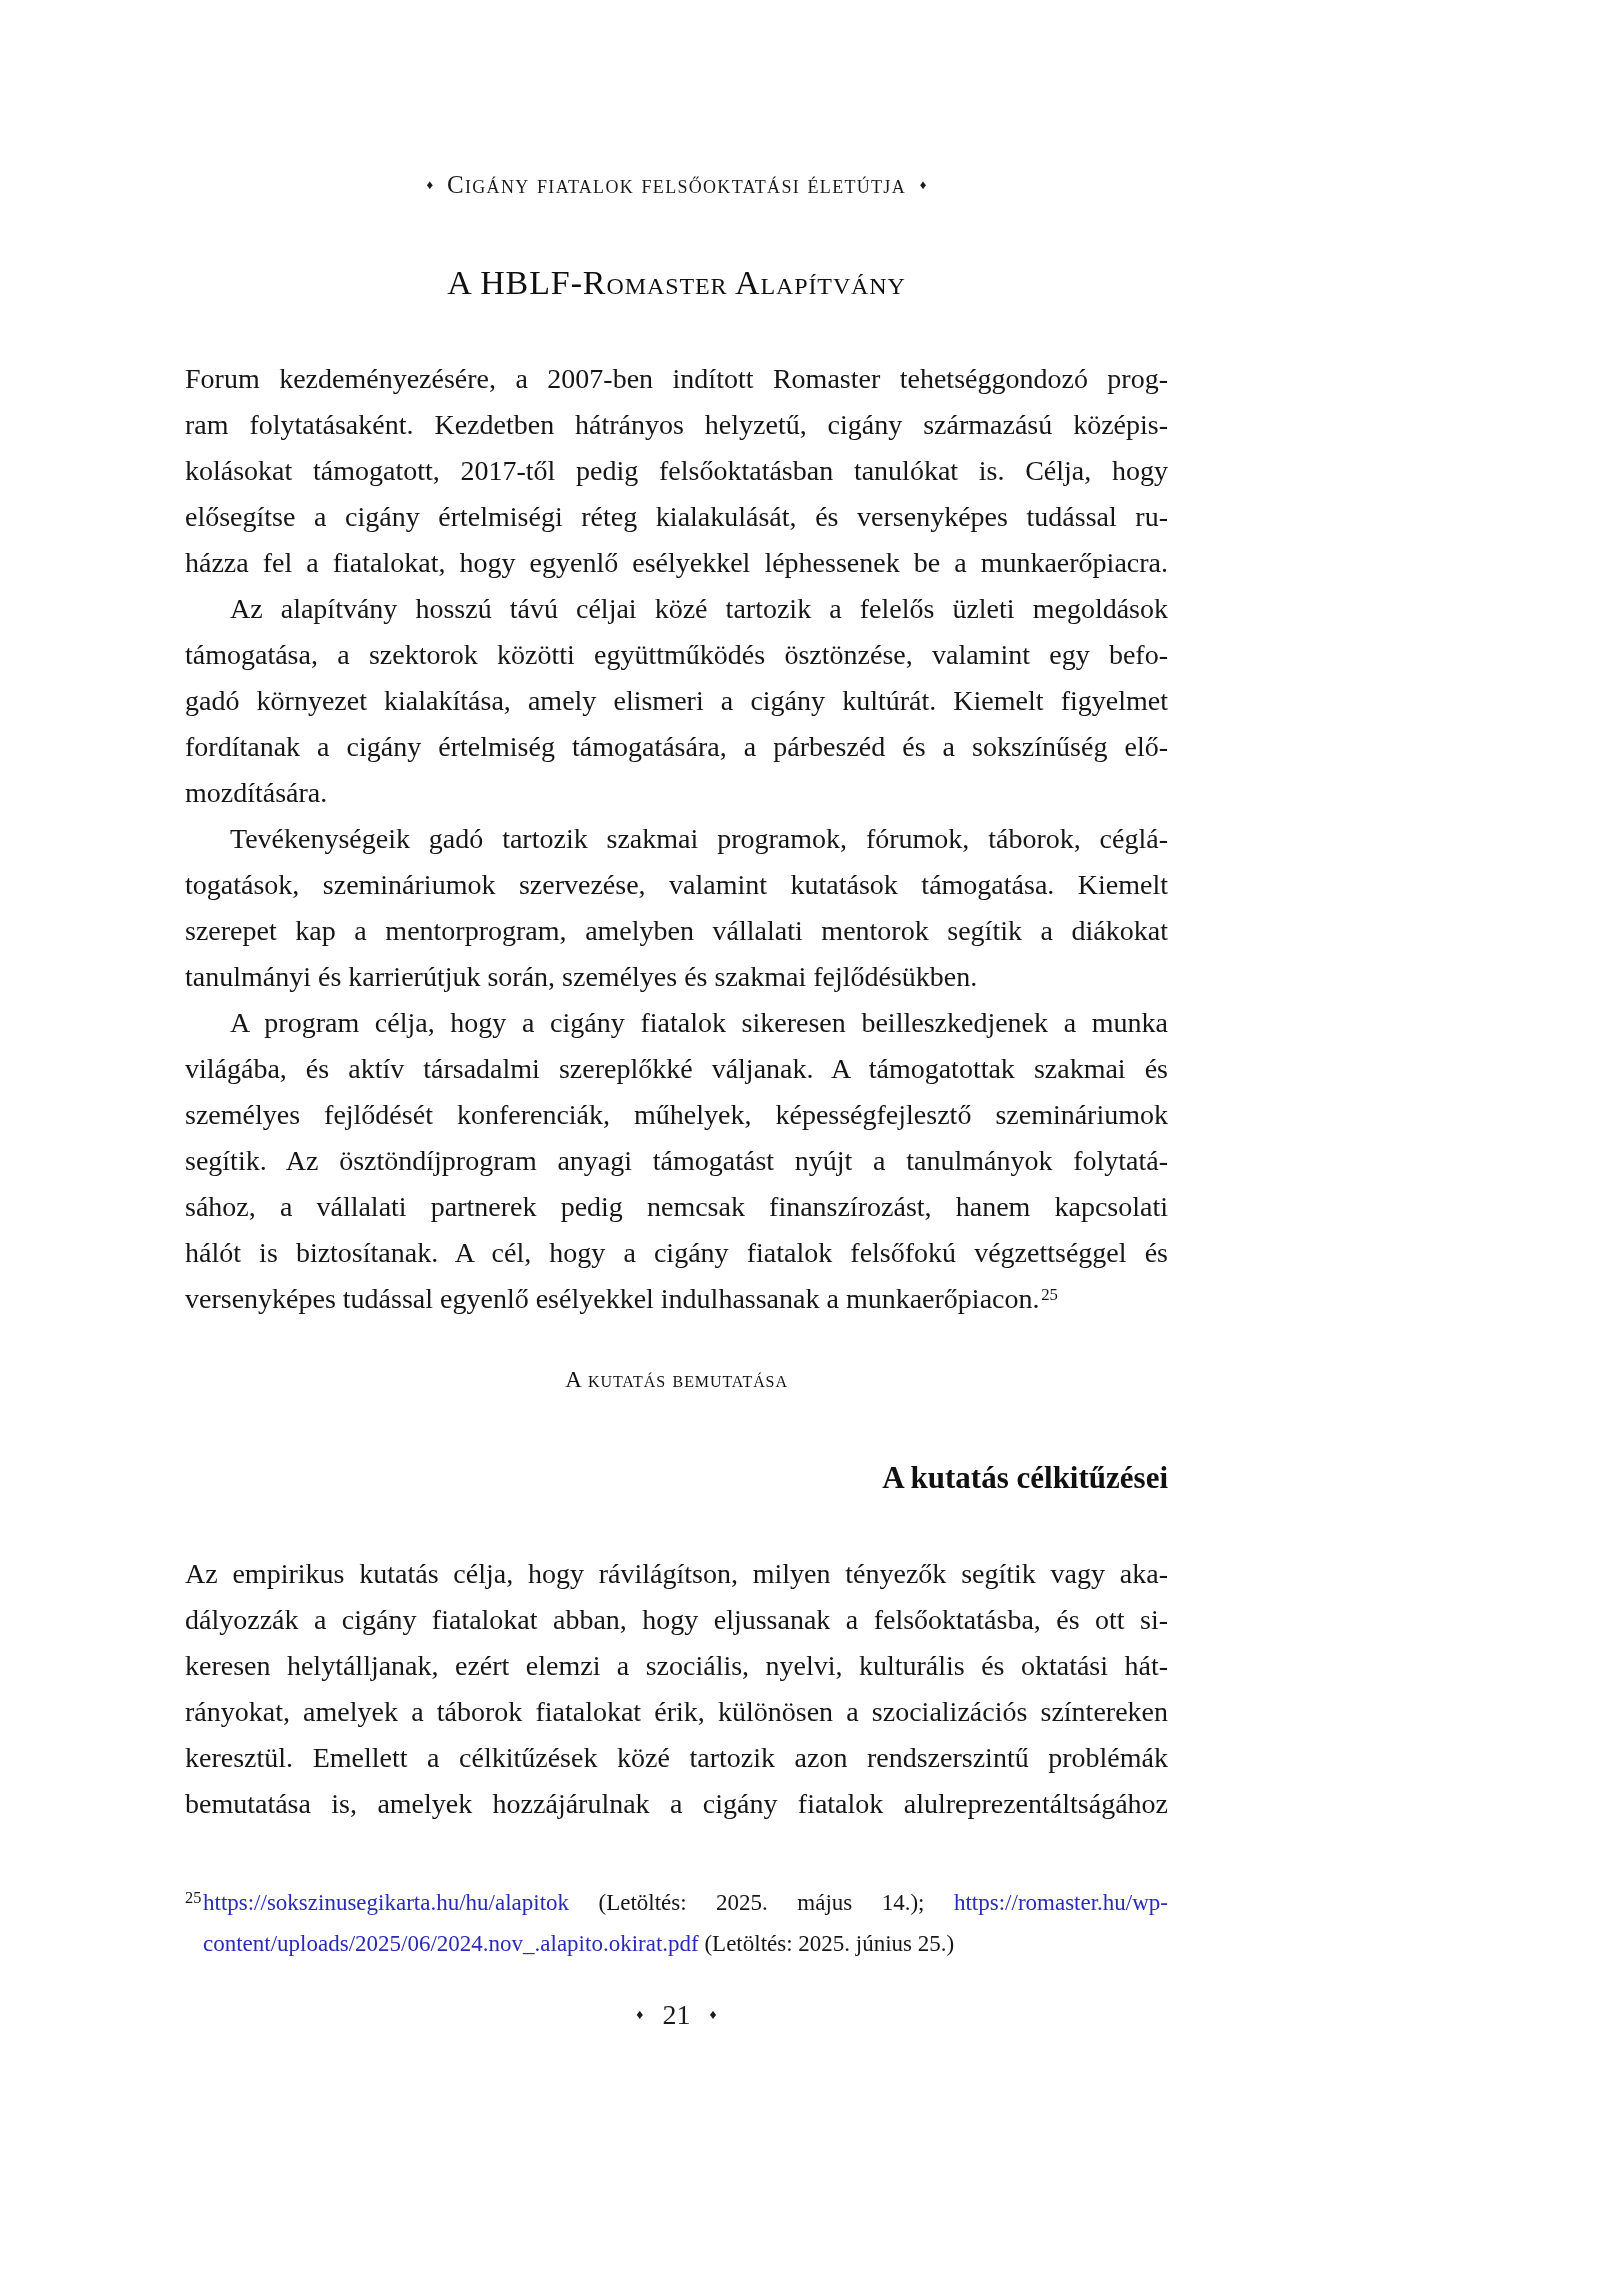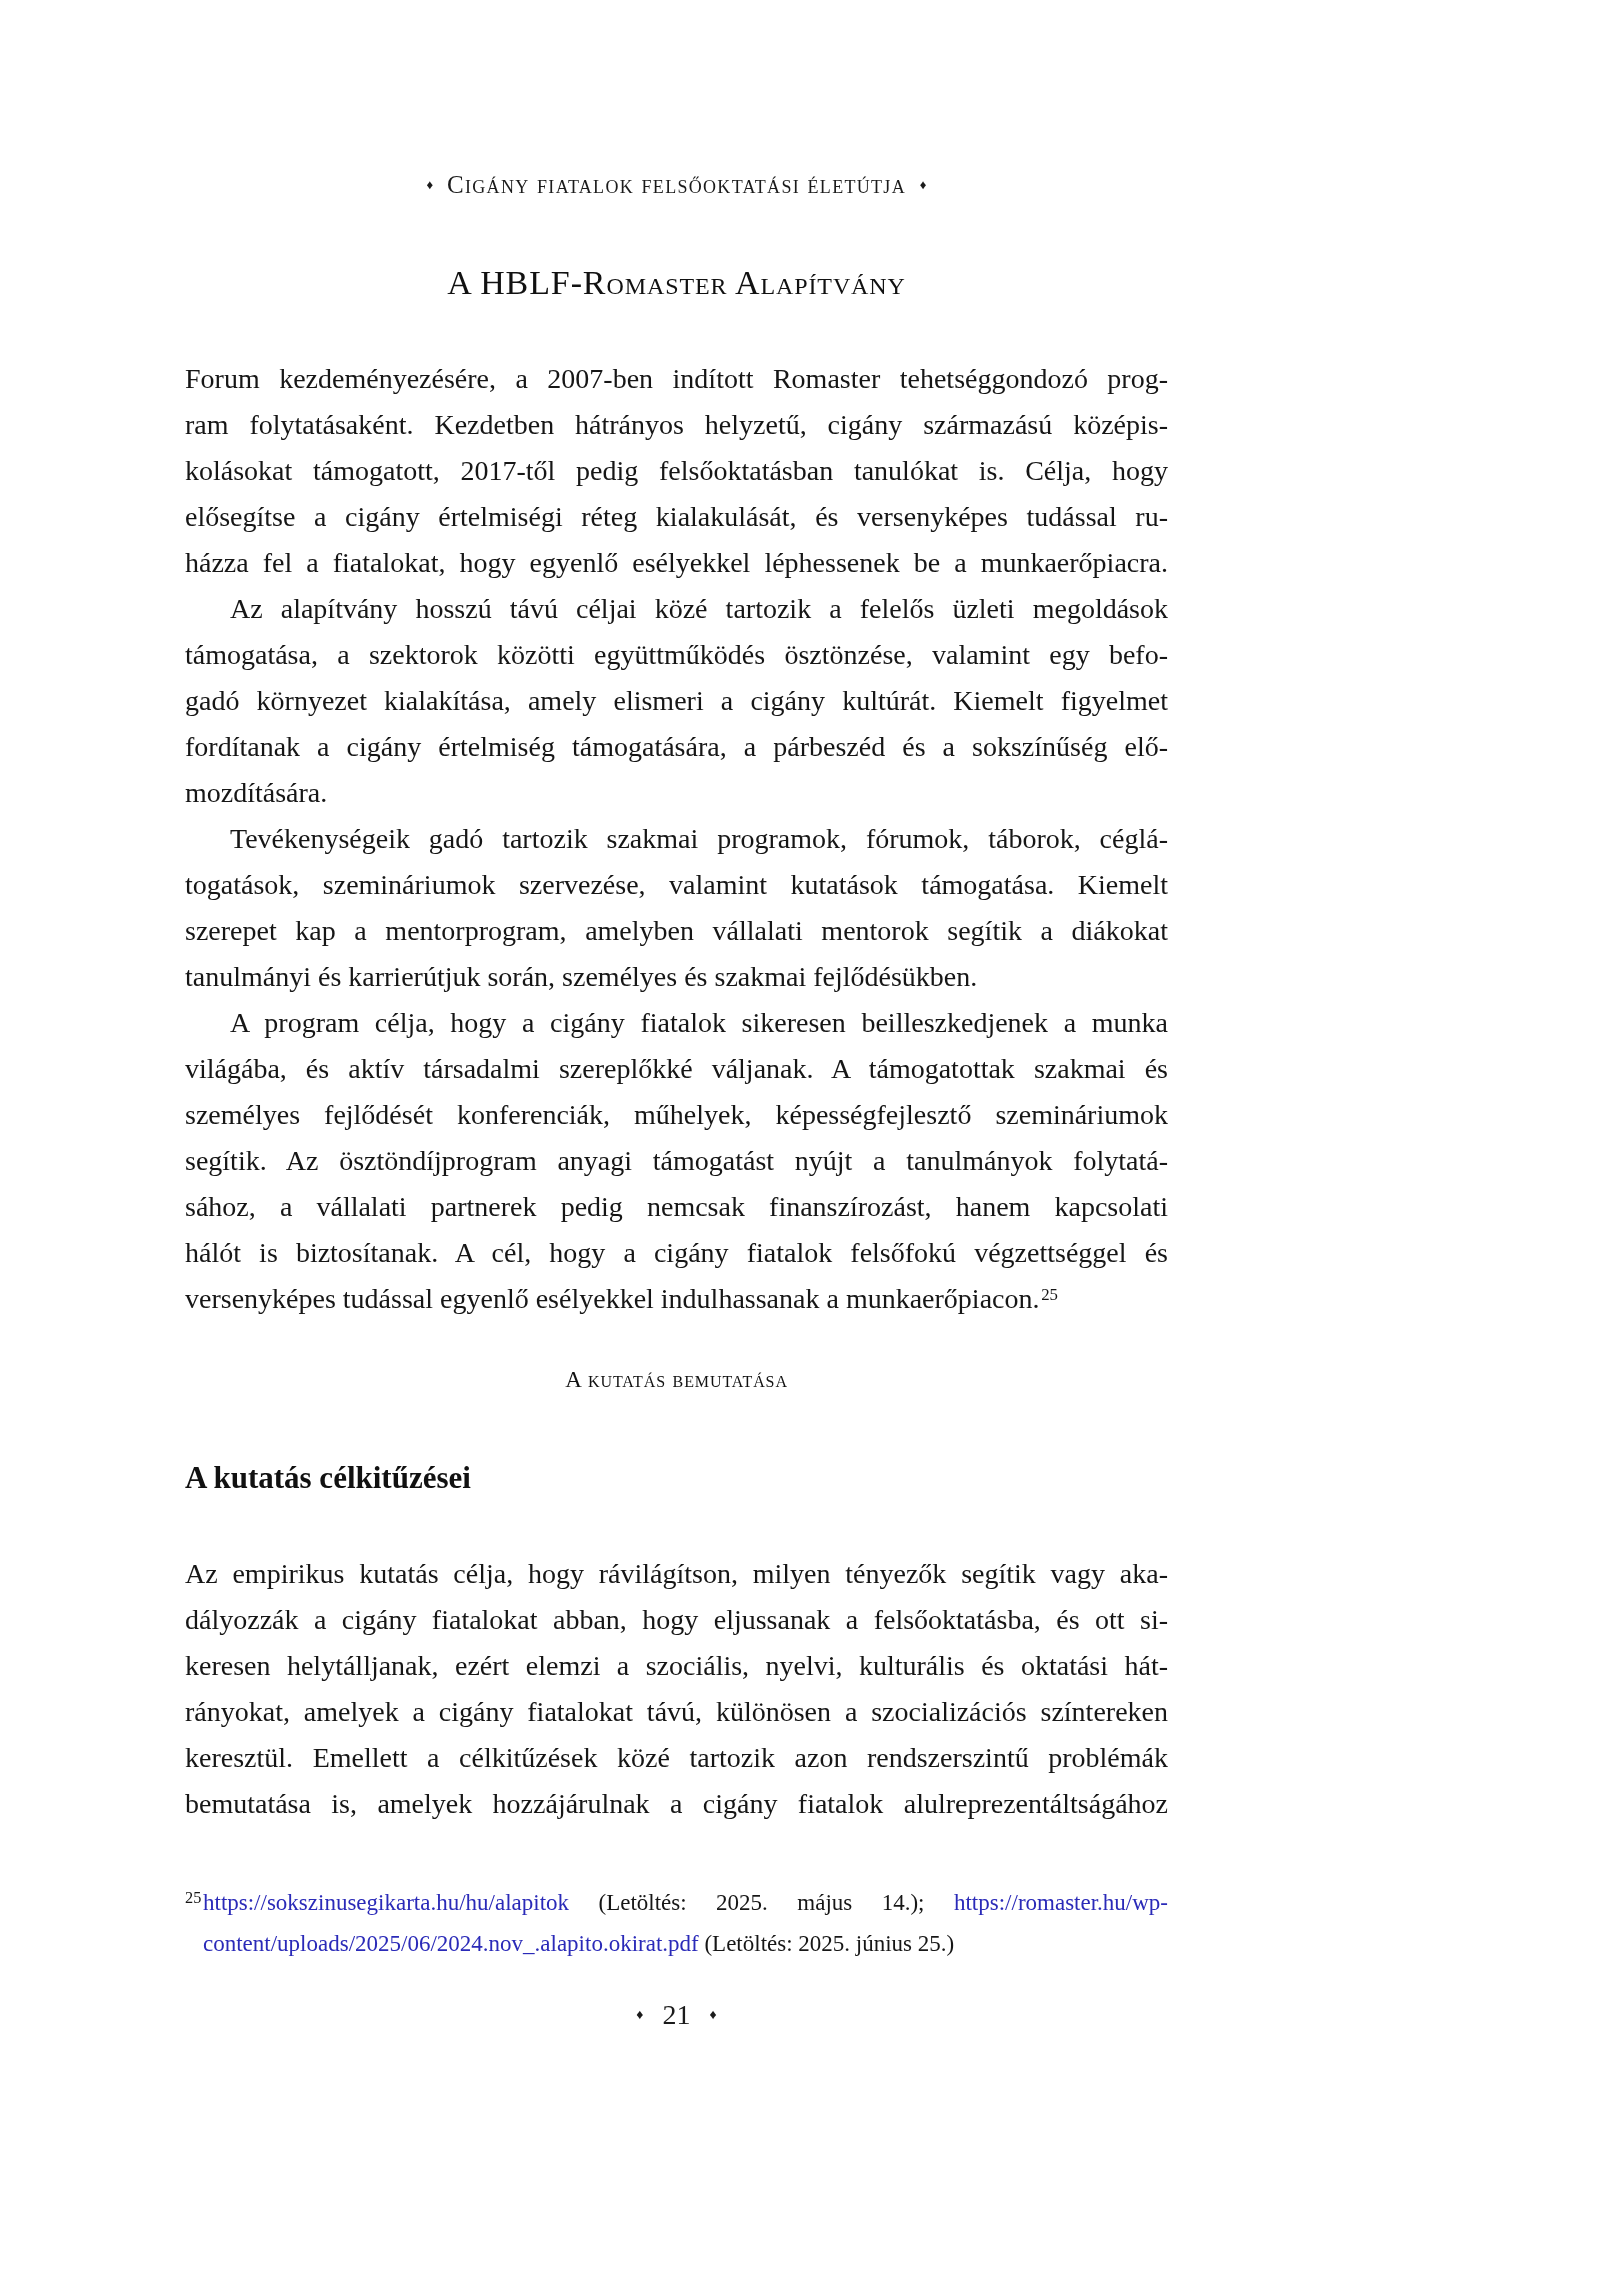--- a/index.html
+++ b/index.html
@@ -47,21 +47,21 @@
     text-align: center;
     font-variant: small-caps;
     font-weight: normal;
     font-size: 23px;
     line-height: 40px;
     letter-spacing: 0.9px;
     color: #111111;
   }
   .subsection-title {
     margin: 57px 0 0 0;
-    text-align: left;
+    text-align: right;
     font-weight: bold;
     font-size: 31px;
     line-height: 41px;
     color: #111111;
   }
   .body-block {
     margin-top: 53px;
     font-size: 28px;
     line-height: 46px;
     color: #161616;
@@ -162,21 +162,21 @@
 
   <h2 class="section-title-2">A kutatás bemutatása</h2>
 
   <h3 class="subsection-title">A kutatás célkitűzései</h3>
 
   <div class="body-block">
       <div class="para">
         <div class="line">Az empirikus kutatás célja, hogy rávilágítson, milyen tényezők segítik vagy aka-</div>
         <div class="line">dályozzák a cigány fiatalokat abban, hogy eljussanak a felsőoktatásba, és ott si-</div>
         <div class="line">keresen helytálljanak, ezért elemzi a szociális, nyelvi, kulturális és oktatási hát-</div>
-        <div class="line">rányokat, amelyek a cigány fiatalokat távú, különösen a szocializációs színtereken</div>
+        <div class="line">rányokat, amelyek a táborok fiatalokat érik, különösen a szocializációs színtereken</div>
         <div class="line">keresztül. Emellett a célkitűzések közé tartozik azon rendszerszintű problémák</div>
         <div class="line">bemutatása is, amelyek hozzájárulnak a cigány fiatalok alulreprezentáltságához</div>
       </div>
     </div>
 
   <div class="footnote">
     <sup class="fn-marker">25</sup>
     <div class="fn-lines">
         <div class="fn-line"><span class="fn-link">https://sokszinusegikarta.hu/hu/alapitok</span><span> (Letöltés: 2025. május 14.); </span><span class="fn-link">https://romaster.hu/wp-</span></div>
         <div class="fn-line fn-last"><span class="fn-link">content/uploads/2025/06/2024.nov_.alapito.okirat.pdf</span><span> (Letöltés: 2025. június 25.)</span></div>

